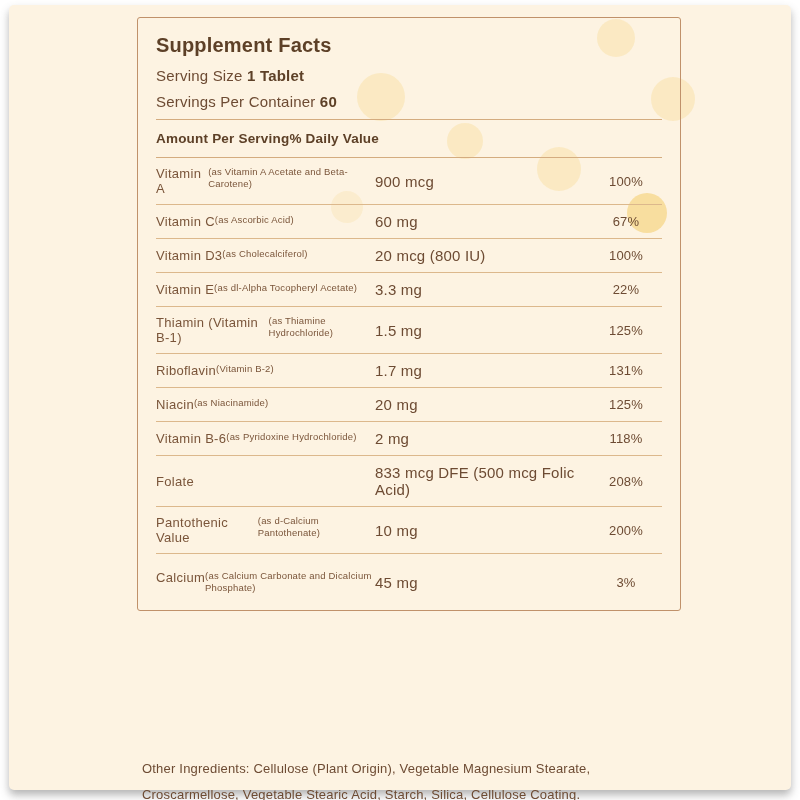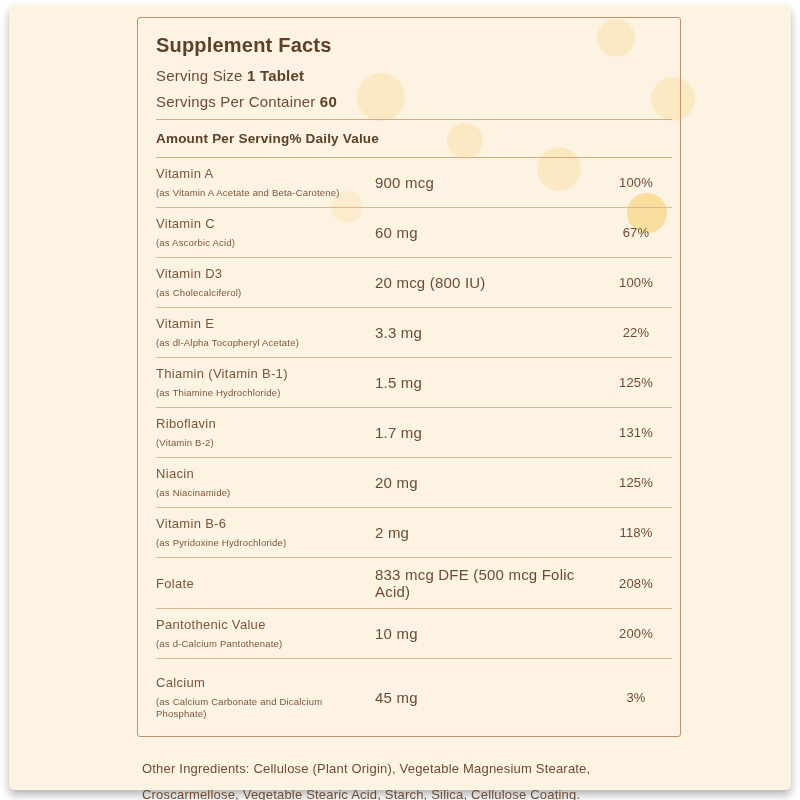--- a/index.html
+++ b/index.html
@@ -37,21 +37,21 @@
   .b6 { left: 618px; top: 188px; width: 40px; height: 40px; }
   .b7 { left: 322px; top: 186px; width: 32px; height: 32px; opacity: .3; }
 
   .facts-box {
     position: absolute;
     left: 128px; top: 12px;
     width: 544px;
     box-sizing: border-box;
     border: 1px solid #c0916a;
     border-radius: 3px;
-    padding: 14px 8px 8px 18px;
+    padding: 14px 18px 8px 18px;
     color: #6d4b33;
   }
   .facts-title {
     font-size: 20px;
     font-weight: bold;
     color: #5d4027;
     letter-spacing: 0.2px;
     margin: 2px 0 10px 0;
   }
   .serving-line {
@@ -79,21 +79,21 @@
   .facts-row {
     display: grid;
     grid-template-columns: 219px 1fr 72px;
     align-items: center;
     border-bottom: 1px solid #dcb88c;
     padding: 8px 0;
     min-height: 32px;
     box-sizing: border-box;
   }
   .facts-row:last-child { border-bottom: none; margin-top: 8px; }
-  .nutrient-cell { display: flex; flex-direction: column; gap: 6px; }
+  .nutrient-cell { display: flex; flex-direction: row; }
   .nutrient-name {
     font-size: 13px;
     color: #7a553a;
     letter-spacing: 0.3px;
     line-height: 15px;
   }
   .nutrient-detail {
     font-size: 9.5px;
     color: #7a553a;
     letter-spacing: 0.2px;

